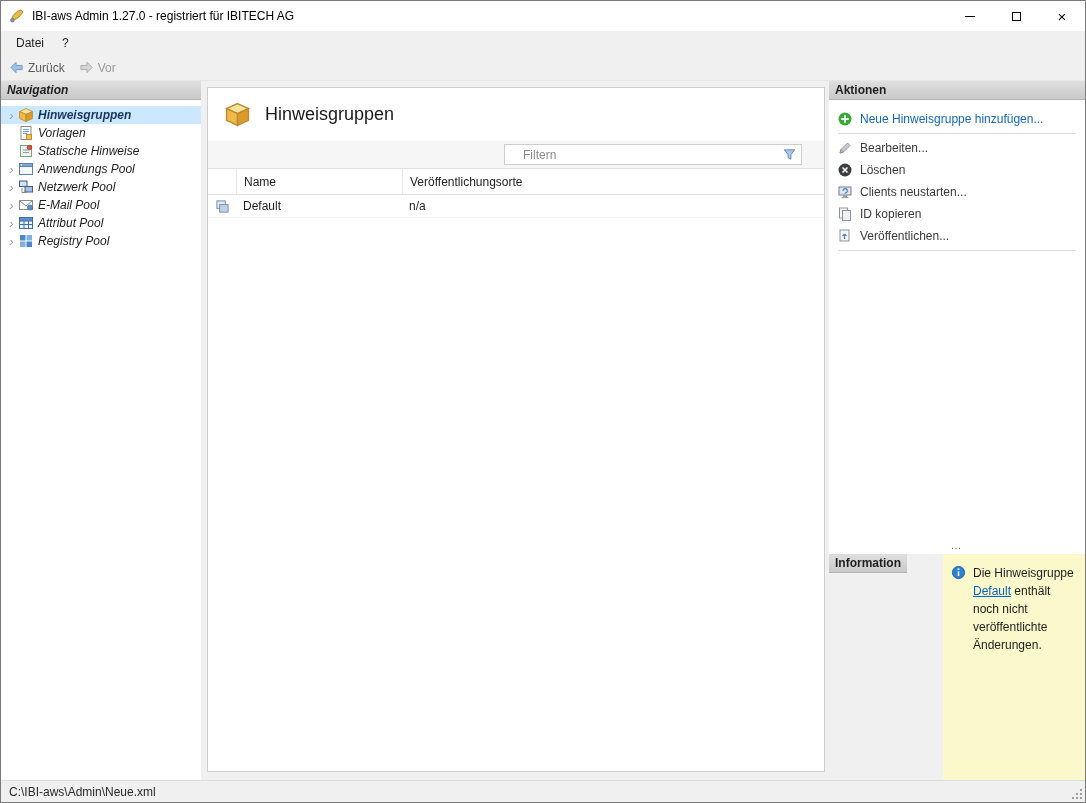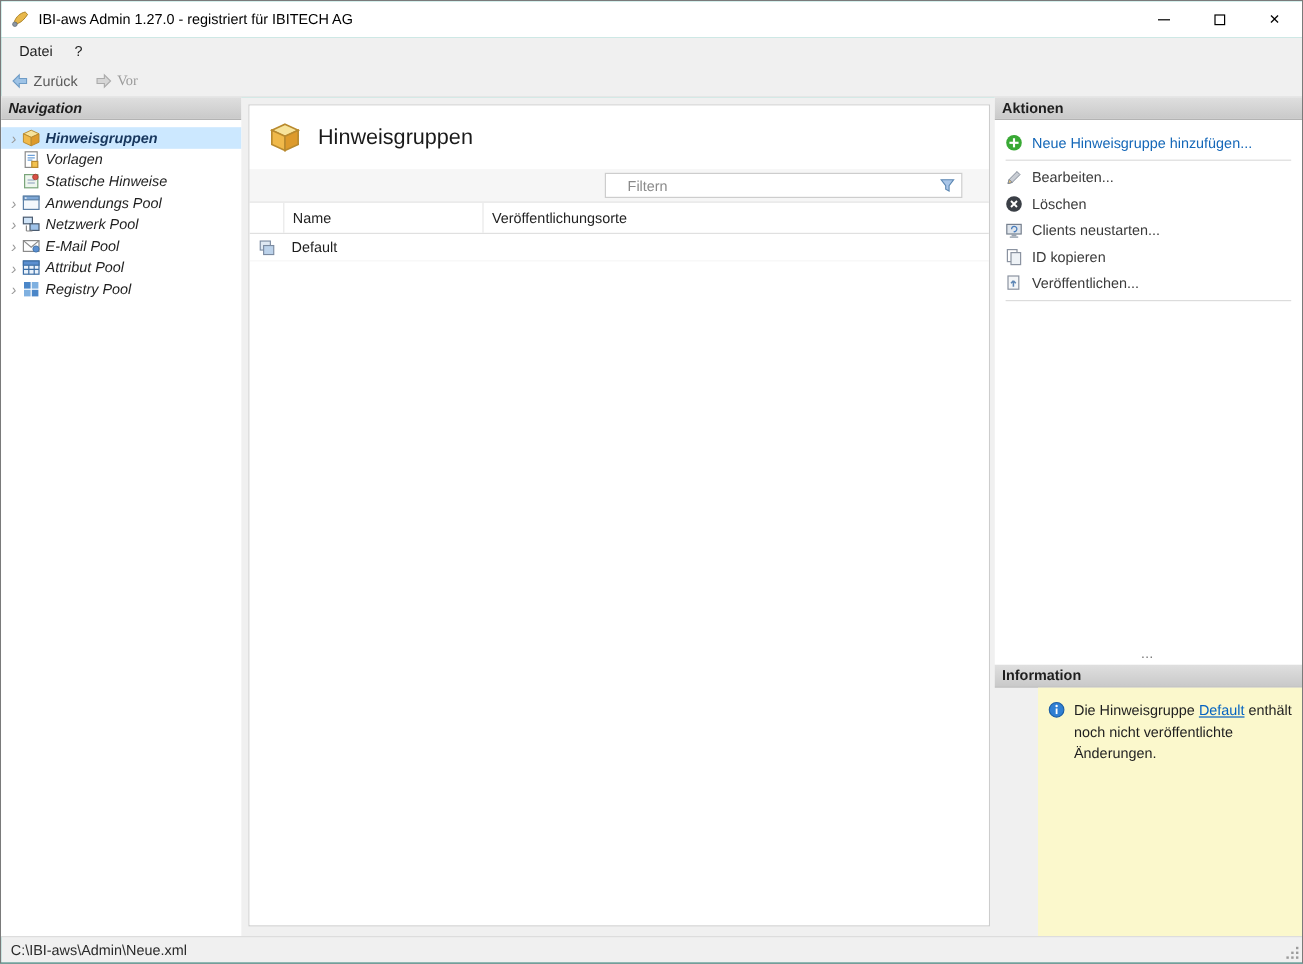--- a/index.html
+++ b/index.html
@@ -20,21 +20,21 @@
   .max-glyph { width:9px; height:9px; border:1px solid #000; display:inline-block; }
   .close-glyph { font-size:15px; line-height:1; color:#000; }
 
   
   .menubar { height:24px; background:#f0f0f0; display:flex; align-items:center; padding-left:6px; flex:0 0 auto; }
   .menu-item { padding:3px 9px; color:#1e1e1e; cursor:default; }
   .toolbar { height:26px; background:#f0f0f0; display:flex; align-items:center; padding-left:8px; gap:14px; flex:0 0 auto; border-bottom:1px solid #e6e6e6; }
   .tool-btn { display:flex; align-items:center; gap:4px; cursor:default; }
   .tool-btn svg { width:15px; height:15px; }
   .tool-btn .tb-label { color:#5a5a5a; }
-  .tool-btn.disabled .tb-label { color:#9b9b9b;font-family:Liberation Serif, serif; }
+  .tool-btn.disabled .tb-label { color:#9b9b9b; }
 
   
   .content { flex:1; display:flex; background:#f0f0f0; min-height:0; }
   .panel-header { height:19px; line-height:18px; background:linear-gradient(#dfdfdf,#c9c9c9); border-bottom:1px solid #b3b3b3; font-weight:bold; padding:0 6px; color:#1e1e1e; flex:0 0 auto; }
 
   
   .left-panel { width:200px; background:#fff; display:flex; flex-direction:column; flex:0 0 auto;font-style:italic; }
   .nav-tree { flex:1; padding-top:6px; background:#fff; }
   .nav-item { display:flex; align-items:center; height:18px; padding-left:4px; cursor:pointer; white-space:nowrap; }
   .nav-item .expander { width:13px; text-align:center; color:#9a9a9a; font-size:13px; line-height:13px; flex:0 0 auto; }
@@ -67,21 +67,21 @@
   .right-panel { width:256px; flex:0 0 auto; display:flex; flex-direction:column; background:#f0f0f0; }
   .actions-panel { height:473px; display:flex; flex-direction:column; background:#fff; flex:0 0 auto; }
   .actions-list { padding-top:8px; }
   .action-item { display:flex; align-items:center; height:22px; padding:0 8px; gap:7px; cursor:pointer; white-space:nowrap; }
   .action-item svg { width:16px; height:16px; flex:0 0 auto; }
   .action-item .a-label { overflow:hidden; text-overflow:ellipsis; }
   .action-item.link .a-label { color:#1467b8; }
   .action-item.normal .a-label { color:#3a3a3a; }
   .action-sep { border-top:1px solid #dcdcdc; margin:3px 9px; }
   .splitter-dots { margin-top:auto; text-align:center; color:#6e6e6e; font-size:11px; letter-spacing:2px; height:14px; line-height:10px; cursor:row-resize; }
-  .info-panel { flex:1; display:flex; flex-direction:column; min-height:0; }
+  .info-panel { flex:1; display:flex; min-height:0; }
   .info-body { flex:1; background:#fbf8cc; padding:10px 8px; display:flex; gap:7px; align-items:flex-start; line-height:1.5; color:#1e1e1e;margin-left:36px; }
   .info-body .iicon { width:15px; height:15px; flex:0 0 auto; margin-top:1px; }
   .info-link { color:#0563c1; text-decoration:underline; cursor:pointer; }
 
   
   .statusbar { height:22px; background:#f0f0f0; border-top:1px solid #ddd; display:flex; align-items:center; padding-left:8px; position:relative; flex:0 0 auto; color:#2a2a2a; }
   .grip { position:absolute; right:2px; bottom:2px; width:12px; height:12px; cursor:nwse-resize; }
 </style>
 </head>
 <body>
@@ -271,20 +271,21 @@
       <div class="table-row">
         <div class="col-icon">
           <span class="ricon">
             <svg viewBox="0 0 16 16">
                 <rect x="2" y="2" width="9" height="8" fill="#dfe8f2" stroke="#7a8aa0"></rect>
                 <rect x="5" y="6" width="9" height="8" fill="#bcd2ea" stroke="#7a8aa0"></rect>
               </svg>
           </span>
         </div>
         <div class="col-name">Default</div>
+        <div class="col-pub">n/a</div>
       </div>
 
       <div class="table-body-rest"></div>
     </div>
 
     <div class="right-panel">
 
       <div class="actions-panel">
         <div class="panel-header">Aktionen</div>
         <div class="actions-list">

